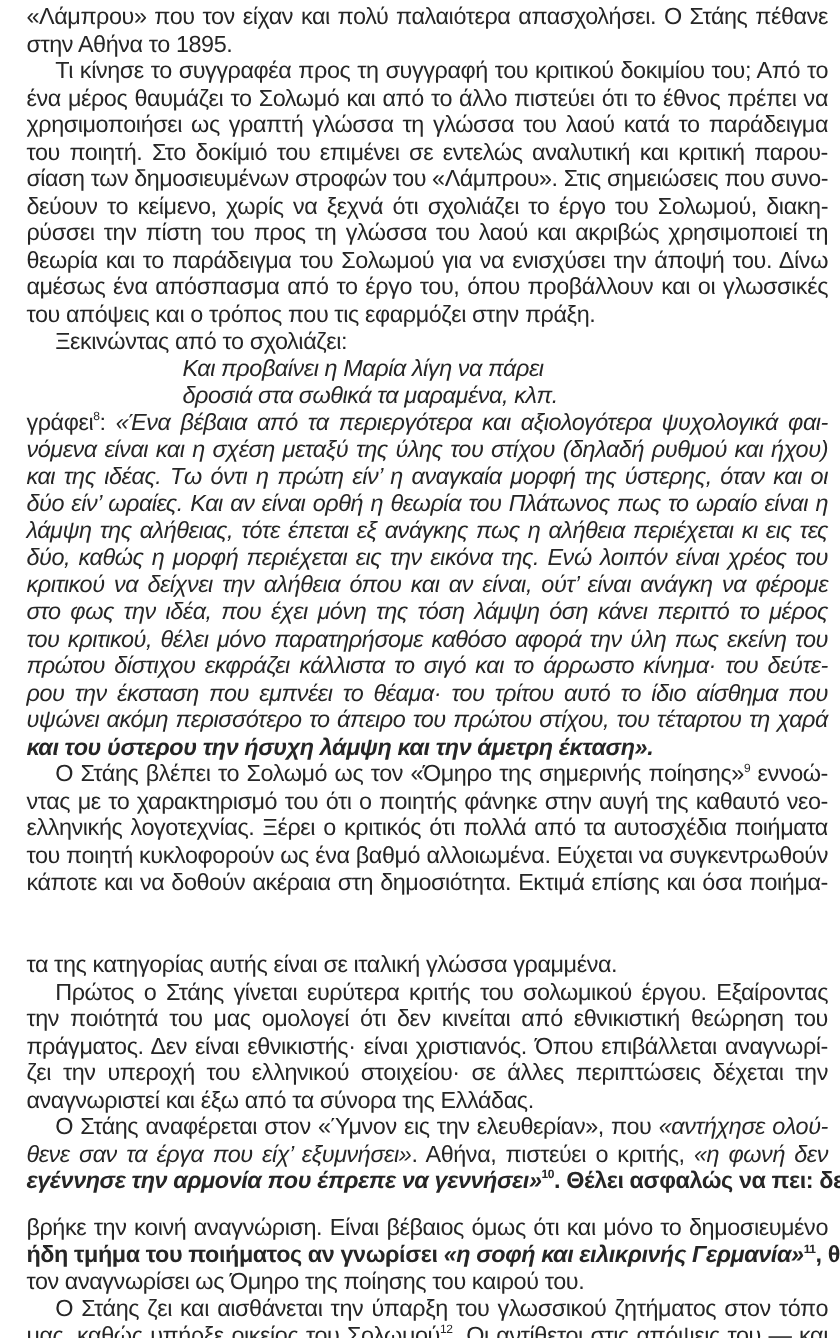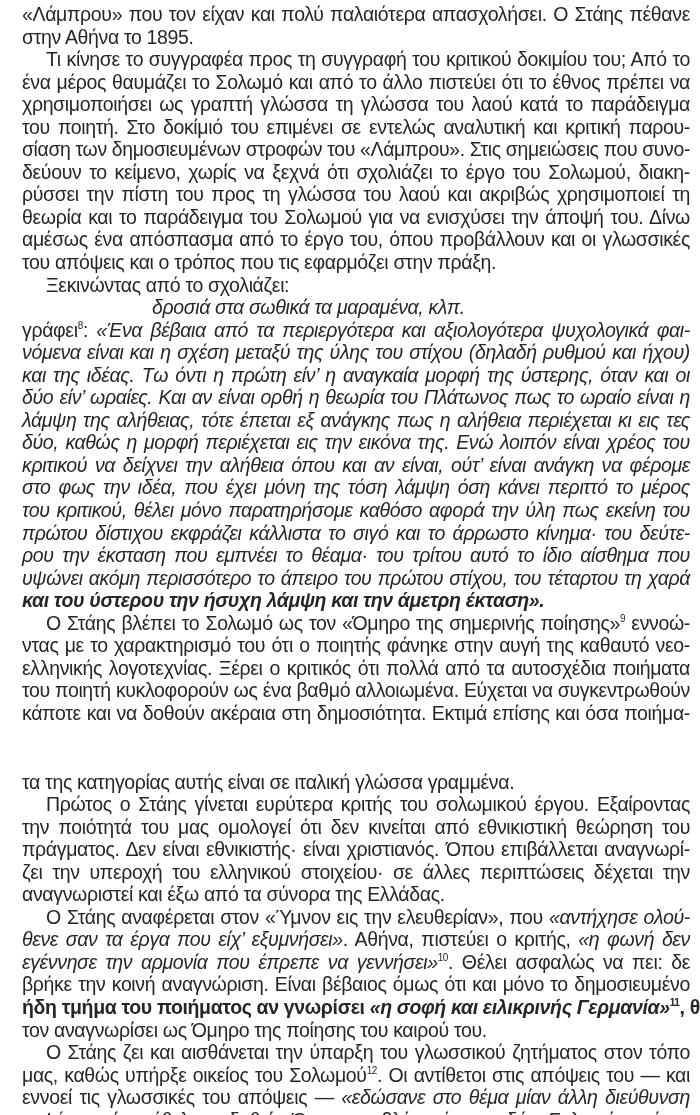--- a/index.html
+++ b/index.html
@@ -33,20 +33,21 @@
     <div class="line" style="white-space: nowrap; word-spacing: 0px;"><span>ένα μέρος θαυμάζει το Σολωμό και από το άλλο πιστεύει ότι το έθνος πρέπει να</span></div>
     <div class="line" style="white-space: nowrap; word-spacing: 0px;"><span>χρησιμοποιήσει ως γραπτή γλώσσα τη γλώσσα του λαού κατά το παράδειγμα</span></div>
     <div class="line" style="white-space: nowrap; word-spacing: 0px;"><span>του ποιητή. Στο δοκίμιό του επιμένει σε εντελώς αναλυτική και κριτική παρου-</span></div>
     <div class="line" style="white-space: nowrap; transform-origin: left center; letter-spacing: -0.35px; font-size: 19.4006px;"><span>σίαση των δημοσιευμένων στροφών του «Λάμπρου». Στις σημειώσεις που συνο-</span></div>
     <div class="line" style="white-space: nowrap; word-spacing: 0px;"><span>δεύουν το κείμενο, χωρίς να ξεχνά ότι σχολιάζει το έργο του Σολωμού, διακη-</span></div>
     <div class="line" style="white-space: nowrap; word-spacing: 0px;"><span>ρύσσει την πίστη του προς τη γλώσσα του λαού και ακριβώς χρησιμοποιεί τη</span></div>
     <div class="line" style="white-space: nowrap; word-spacing: 0px;"><span>θεωρία και το παράδειγμα του Σολωμού για να ενισχύσει την άποψή του. Δίνω</span></div>
     <div class="line" style="white-space: nowrap; word-spacing: 0px;"><span>αμέσως ένα απόσπασμα από το έργο του, όπου προβάλλουν και οι γλωσσικές</span></div>
     <div class="line last" style="white-space: nowrap;"><span>του απόψεις και ο τρόπος που τις εφαρμόζει στην πράξη.</span></div>
     <div class="line indent last" style="white-space: nowrap;"><span>Ξεκινώντας από το σχολιάζει:</span></div>
+    <div class="line verse" style="white-space: nowrap;"><span>Και προβαίνει η Μαρία λίγη να πάρει</span></div>
     <div class="line verse" style="white-space: nowrap;"><span>δροσιά στα σωθικά τα μαραμένα, κλπ.</span></div>
     <div class="line" style="white-space: nowrap; word-spacing: 0px;"><span>γράφει</span><sup>8</sup><span>: </span><em>«Ένα βέβαια από τα περιεργότερα και αξιολογότερα ψυχολογικά φαι-</em></div>
     <div class="line" style="white-space: nowrap; word-spacing: 0px;"><em>νόμενα είναι και η σχέση μεταξύ της ύλης του στίχου (δηλαδή ρυθμού και ήχου)</em></div>
     <div class="line" style="white-space: nowrap; word-spacing: 0px;"><em>και της ιδέας. Τω όντι η πρώτη είν’ η αναγκαία μορφή της ύστερης, όταν και οι</em></div>
     <div class="line" style="white-space: nowrap; word-spacing: 0px;"><em>δύο είν’ ωραίες. Και αν είναι ορθή η θεωρία του Πλάτωνος πως το ωραίο είναι η</em></div>
     <div class="line" style="white-space: nowrap; word-spacing: 0px;"><em>λάμψη της αλήθειας, τότε έπεται εξ ανάγκης πως η αλήθεια περιέχεται κι εις τες</em></div>
     <div class="line" style="white-space: nowrap; word-spacing: 0px;"><em>δύο, καθώς η μορφή περιέχεται εις την εικόνα της. Ενώ λοιπόν είναι χρέος του</em></div>
     <div class="line" style="white-space: nowrap; word-spacing: 0px;"><em>κριτικού να δείχνει την αλήθεια όπου και αν είναι, ούτ’ είναι ανάγκη να φέρομε</em></div>
     <div class="line" style="white-space: nowrap; word-spacing: 0px;"><em>στο φως την ιδέα, που έχει μόνη της τόση λάμψη όση κάνει περιττό το μέρος</em></div>
     <div class="line" style="white-space: nowrap; word-spacing: 0px;"><em>του κριτικού, θέλει μόνο παρατηρήσομε καθόσο αφορά την ύλη πως εκείνη του</em></div>
@@ -60,21 +61,21 @@
     <div class="line" style="white-space: nowrap; word-spacing: 0px;"><span>του ποιητή κυκλοφορούν ως ένα βαθμό αλλοιωμένα. Εύχεται να συγκεντρωθούν</span></div>
     <div class="line" style="white-space: nowrap; word-spacing: 0px;"><span>κάποτε και να δοθούν ακέραια στη δημοσιότητα. Εκτιμά επίσης και όσα ποιήμα-</span></div>
     <div class="line last" style="white-space: nowrap; margin-top: 46px;"><span>τα της κατηγορίας αυτής είναι σε ιταλική γλώσσα γραμμένα.</span></div>
     <div class="line indent" style="white-space: nowrap; word-spacing: 0px;"><span>Πρώτος ο Στάης γίνεται ευρύτερα κριτής του σολωμικού έργου. Εξαίροντας</span></div>
     <div class="line" style="white-space: nowrap; word-spacing: 0px;"><span>την ποιότητά του μας ομολογεί ότι δεν κινείται από εθνικιστική θεώρηση του</span></div>
     <div class="line" style="white-space: nowrap; word-spacing: 0px;"><span>πράγματος. Δεν είναι εθνικιστής· είναι χριστιανός. Όπου επιβάλλεται αναγνωρί-</span></div>
     <div class="line" style="white-space: nowrap; word-spacing: 0px;"><span>ζει την υπεροχή του ελληνικού στοιχείου· σε άλλες περιπτώσεις δέχεται την</span></div>
     <div class="line last" style="white-space: nowrap;"><span>αναγνωριστεί και έξω από τα σύνορα της Ελλάδας.</span></div>
     <div class="line indent" style="white-space: nowrap; word-spacing: 0px;"><span>Ο Στάης αναφέρεται στον «Ύμνον εις την ελευθερίαν», που </span><em>«αντήχησε ολού-</em></div>
     <div class="line" style="white-space: nowrap; word-spacing: 0.00120192px;"><em>θενε σαν τα έργα που είχ’ εξυμνήσει»</em><span>. Αθήνα, πιστεύει ο κριτής, </span><em>«η φωνή δεν</em></div>
-    <div class="line" style="white-space: nowrap; word-spacing: 0px;"><em>εγέννησε την αρμονία που έπρεπε να γεννήσει»</em><sup>10</sup><span>. Θέλει ασφαλώς να πει: δε</span></div>
-    <div class="line" style="white-space: nowrap; word-spacing: 0px;"><span>βρήκε την κοινή αναγνώριση. Είναι βέβαιος όμως ότι και μόνο το δημοσιευμένο</span></div>
+    <div class="line" style="white-space: nowrap; word-spacing: 0px; font-weight: bold;"><em>εγέννησε την αρμονία που έπρεπε να γεννήσει»</em><sup>10</sup><span>. Θέλει ασφαλώς να πει: δε</span></div>
+    <div class="line" style="white-space: nowrap; word-spacing: 0px; margin-top: 16px;"><span>βρήκε την κοινή αναγνώριση. Είναι βέβαιος όμως ότι και μόνο το δημοσιευμένο</span></div>
     <div class="line" style="white-space: nowrap; word-spacing: 0px; font-weight: bold;"><span>ήδη τμήμα του ποιήματος αν γνωρίσει </span><em>«η σοφή και ειλικρινής Γερμανία»</em><sup>11</sup><span>, θα</span></div>
     <div class="line last" style="white-space: nowrap;"><span>τον αναγνωρίσει ως Όμηρο της ποίησης του καιρού του.</span></div>
     <div class="line indent" style="white-space: nowrap; word-spacing: 0px;"><span>Ο Στάης ζει και αισθάνεται την ύπαρξη του γλωσσικού ζητήματος στον τόπο</span></div>
     <div class="line" style="white-space: nowrap; word-spacing: 0px;"><span>μας, καθώς υπήρξε οικείος του Σολωμού</span><sup>12</sup><span>. Οι αντίθετοι στις απόψεις του — και</span></div>
     <div class="line" style="white-space: nowrap; word-spacing: 0px;"><span>εννοεί τις γλωσσικές του απόψεις — </span><em>«εδώσανε στο θέμα μίαν άλλη διεύθυνση</em></div>
     <div class="line" style="white-space: nowrap; word-spacing: 0px;"><em>απ’ ό,τι εκείνος ήθελε να δοθεί»</em><span>. Όμως προβλέπει ότι, επειδή ο Σολωμός επέμει-</span></div>
   </div>
 
 </body></html>

